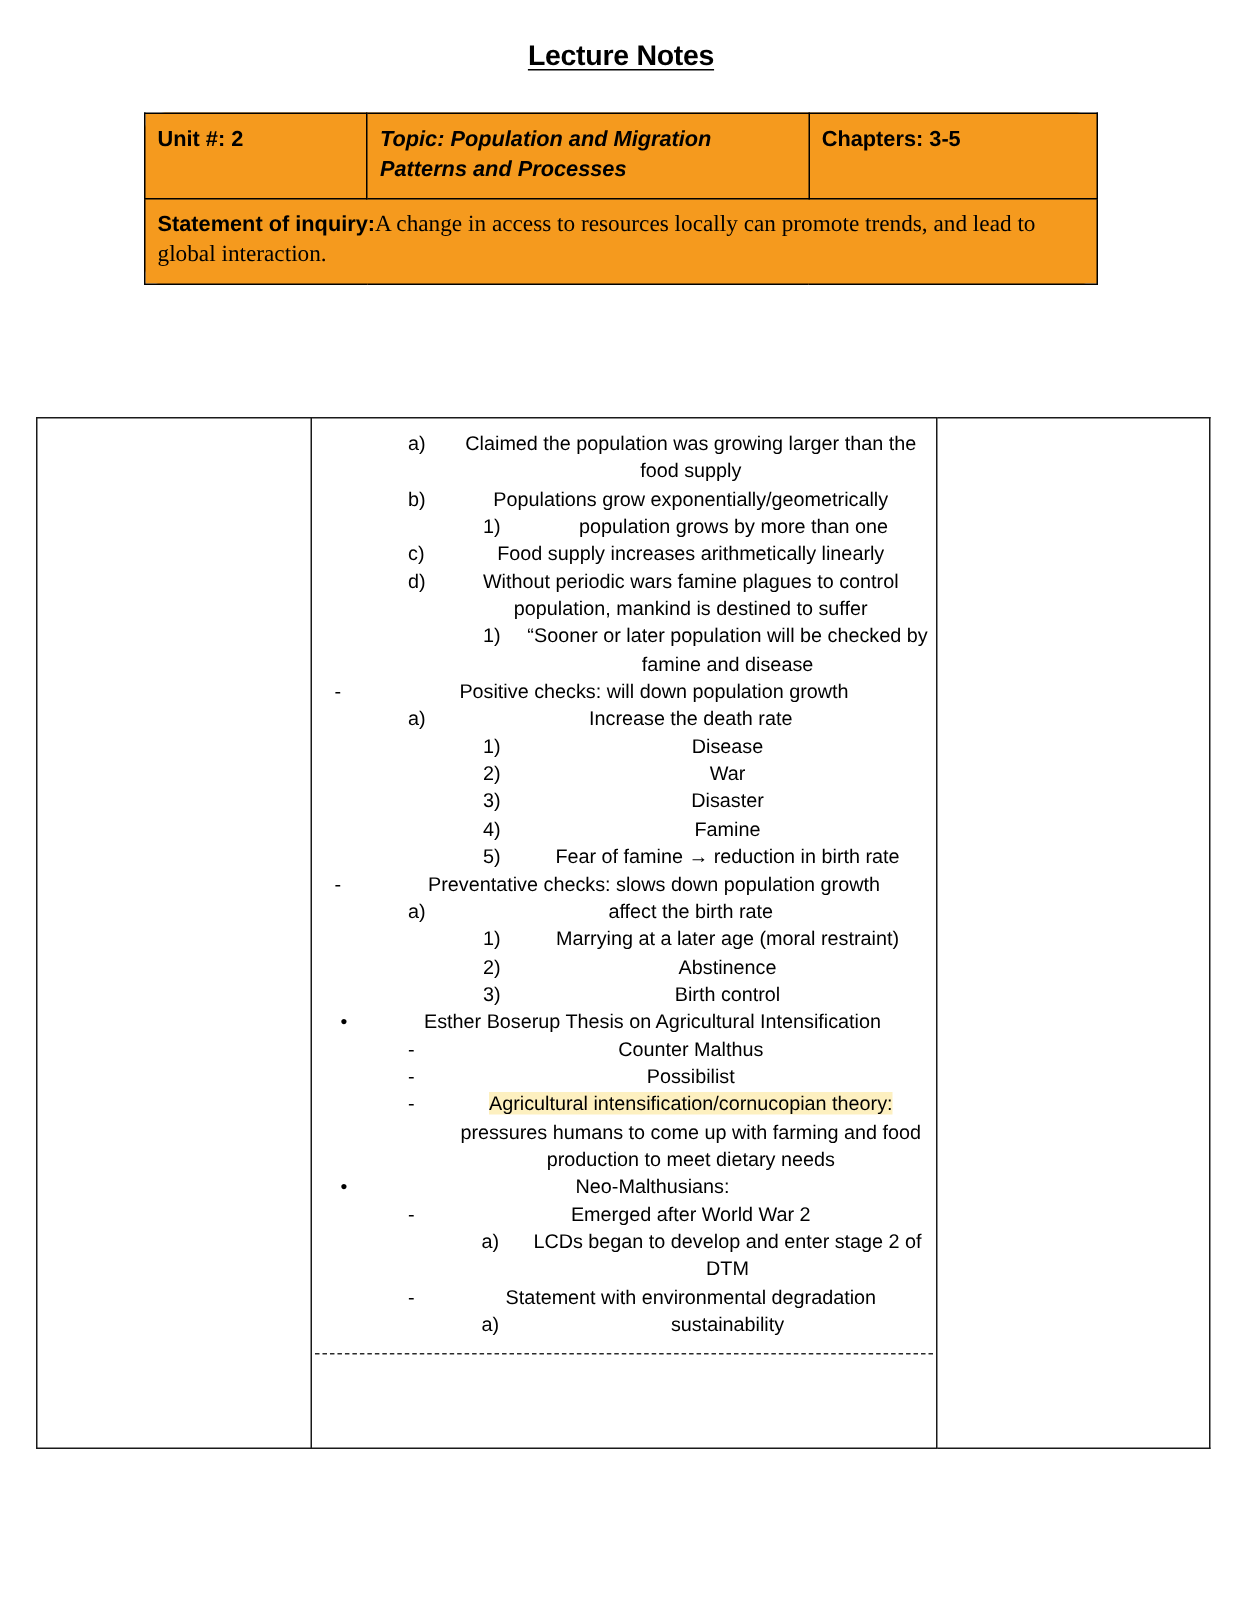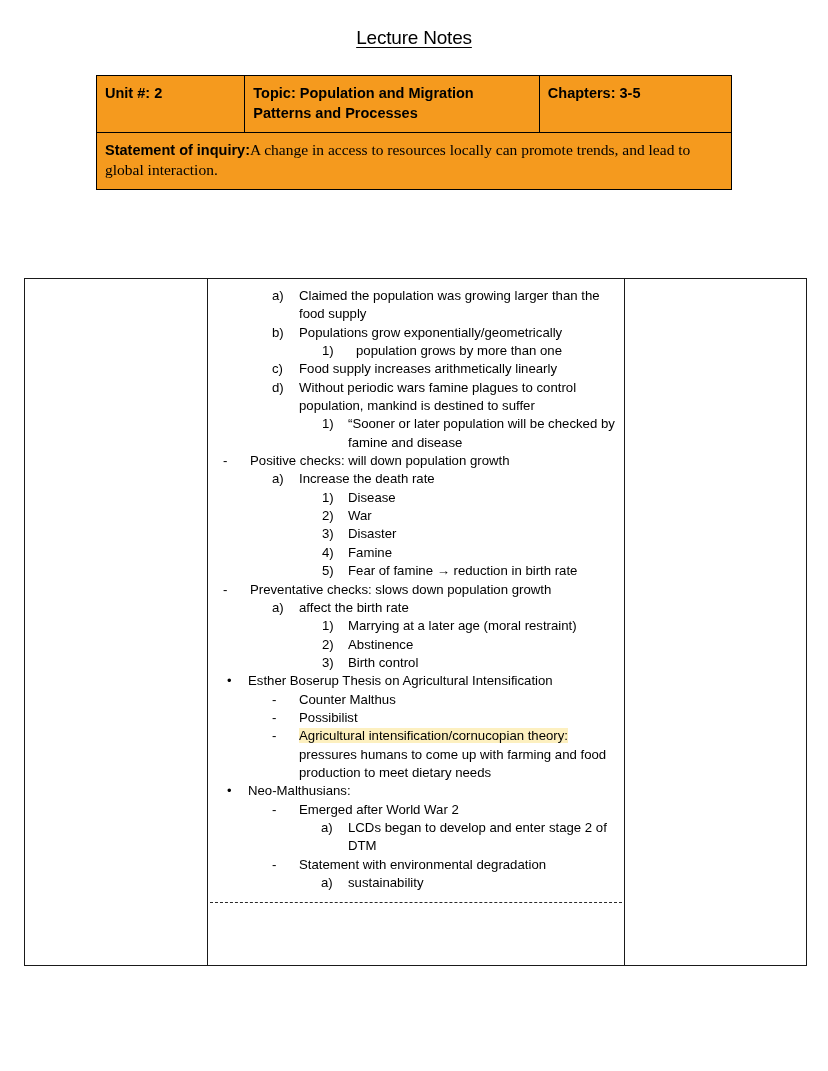--- a/index.html
+++ b/index.html
@@ -18,21 +18,21 @@
   }
 
   
   .page-title {
     position: absolute;
     top: 27px;
     left: 0;
     width: 828px;
     text-align: center;
     font-family: "Liberation Sans", sans-serif;
-    font-weight: normal;
+    font-weight: bold;
     font-size: 19px;
     letter-spacing: -0.2px;
     text-decoration: underline;
     text-underline-offset: 3px;
   }
 
   
   .unit-table {
     position: absolute;
     left: 96px;
@@ -51,21 +51,21 @@
     font-family: "Liberation Serif", serif;
     font-size: 15.5px;
     line-height: 1.32;
   }
   .lbl {
     font-family: "Liberation Sans", sans-serif;
     font-weight: bold;
     font-size: 14.5px;
   }
   .col-a { width: 142px; }
-  .col-b { width: 282px; }
+  .col-b { width: 282px; font-style: italic; }
   .col-c { width: 184px; }
   .row-h td { height: 51px; }
   .row-k td { height: 66px; }
   .row-s td { height: 50px; }
 
   
   .notes-table {
     position: absolute;
     left: 24px;
     top: 278px;
@@ -97,20 +97,21 @@
     padding: 0;
   }
   .li .mk {
     position: absolute;
     top: 0;
     text-align: left;
     white-space: pre;
   }
   .li .tx {
     display: block;
+    text-align: center;
   }
 
   
   .lvl-bullet      { padding-left: 38px; }
   .lvl-bullet .mk  { left: 17px; font-size: 13px; line-height: 18.35px; }
 
   .lvl-dash        { padding-left: 40px; }
   .lvl-dash .mk    { left: 13px; }
 
   .lvl-dash2       { padding-left: 89px; }

